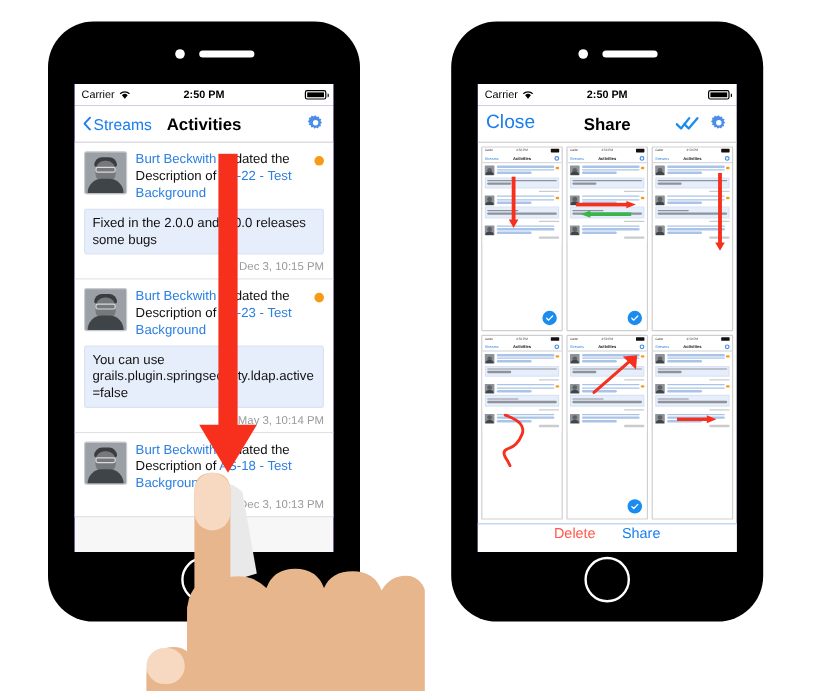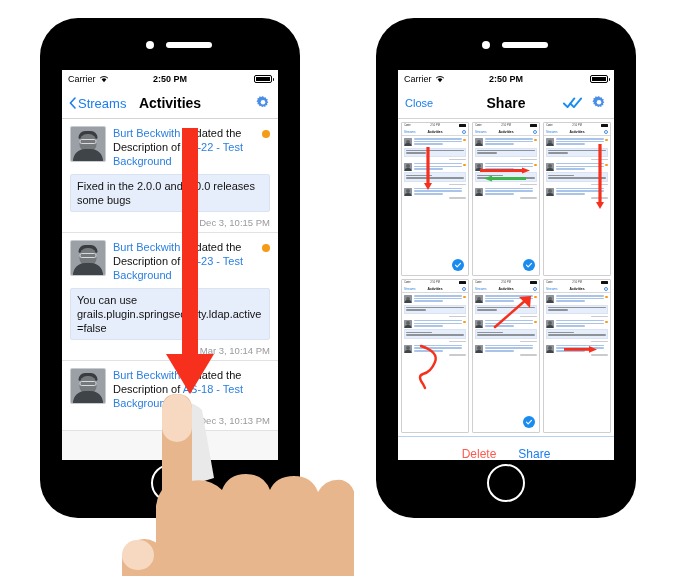--- a/index.html
+++ b/index.html
@@ -32,21 +32,21 @@
   .batt i{display:block;height:100%;background:#000;width:100%;}
   .batt:after{content:"";position:absolute;right:-3px;top:2px;width:1.5px;height:3px;background:#000;border-radius:0 1px 1px 0;}
 
   
   .navbar{
     height:30px;display:flex;align-items:center;
     background:#fff;border-bottom:1px solid #d4d4d6;
     padding:0 7px;position:relative;
   }
   .nav-back{display:flex;align-items:center;gap:2px;color:#1a7df0;font-size:13px;cursor:pointer;z-index:2;}
-  .nav-left-btn{color:#1a7df0;font-size:11px;z-index:2;cursor:pointer;}
+  .nav-left-btn{color:#1a7df0;font-size:16px;z-index:2;cursor:pointer;}
   .nav-title{position:absolute;left:0;right:0;text-align:center;font-size:14px;font-weight:bold;color:#000;}
   .nav-right{margin-left:auto;display:flex;align-items:center;gap:8px;z-index:2;}
 
   
   .list{background:#f7f7f7;height:calc(100% - 48px);overflow:hidden;position:relative;}
   .act{background:#fff;padding:7px 8px 4px 8px;border-bottom:1px solid #e2e2e4;position:relative;}
   .act-head{display:flex;gap:7px;}
   .avatar{
     width:34px;height:34px;flex:0 0 34px;border-radius:2px;
     background:#9aa0a6;position:relative;overflow:hidden;border:1px solid #c8ccd0;
@@ -90,21 +90,21 @@
   .t-ln{height:1.6px;background:#a9c4e8;border-radius:1px;margin-bottom:1.1px;}
   .t-dot{position:absolute;right:.5px;top:1px;width:2.4px;height:2.4px;border-radius:50%;background:#f79a15;}
   .t-bub{background:#e7eefb;border:.5px solid #dae3f4;border-radius:.5px;padding:1.2px;margin-bottom:1.5px;}
   .t-bub .t-ln{background:#8d9399;}
   .t-ts{height:1.5px;width:28%;background:#c9cbce;border-radius:1px;margin:0 0 2.5px auto;}
   .t-check{position:absolute;right:4px;bottom:4px;width:12px;height:12px;border-radius:50%;background:#1a8cf0;display:flex;align-items:center;justify-content:center;}
   .t-check svg{width:8px;height:8px;}
 
   .toolbar{
     height:24px;border-top:1px solid #b8d3f0;background:#fff;
-    display:flex;align-items:flex-end;justify-content:center;gap:22px;
+    display:flex;align-items:flex-start;justify-content:center;gap:22px;
   }
   .tb-delete{color:#ff5a4d;font-size:12px;cursor:pointer;}
   .tb-share{color:#1a7df0;font-size:12px;cursor:pointer;}
 </style>
 </head>
 <body>
 
 <div class="stage">
 
   <div class="phone" style="left:40px;top:18px;width:260px;height:500px;">
@@ -172,21 +172,21 @@
               <div class="hair"></div>
                 <div class="face"></div>
                 <div class="glass"></div>
                 <div class="body"></div>
             </div>
             <div class="act-text">
               <span class="lk">Burt Beckwith</span><span> updated the Description of </span><span class="lk">AS-23 - Test Background</span>
             </div>
           </div>
           <div class="bubble">You can use grails.plugin.springsecurity.ldap.active=false</div>
-          <div class="ts">Mar 3, 10:14 PM</div>
+          <div class="ts">May 3, 10:14 PM</div>
         </div>
 
         <div class="act">
           <div class="act-head">
             <div class="avatar">
               <div class="hair"></div>
                 <div class="face"></div>
                 <div class="glass"></div>
                 <div class="body"></div>
             </div>

